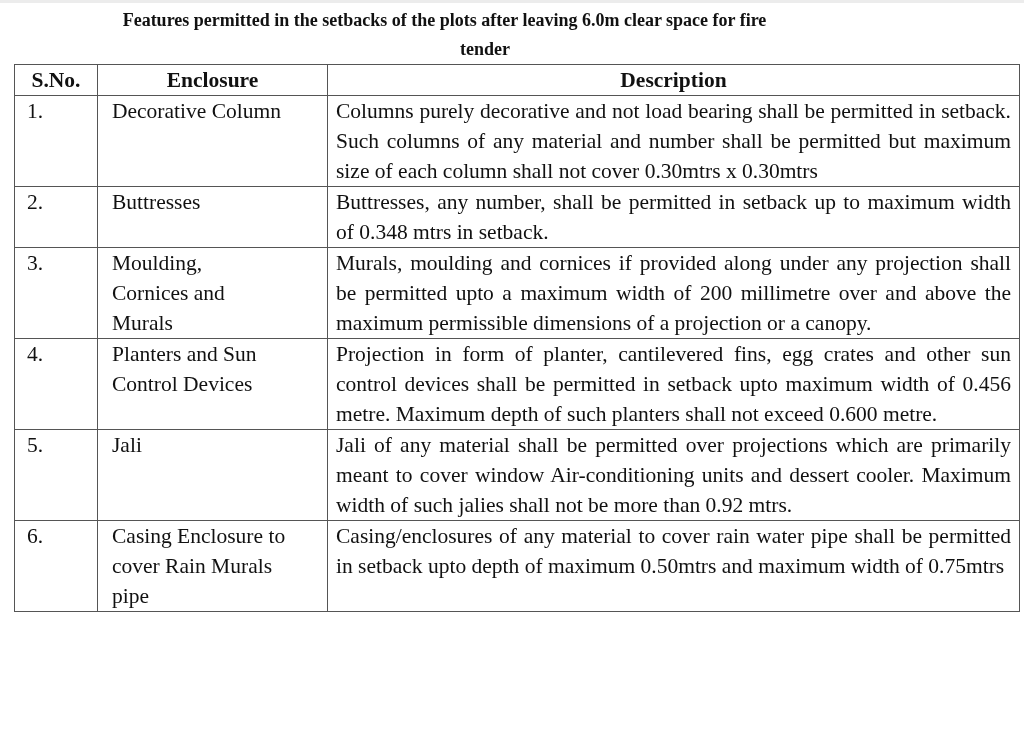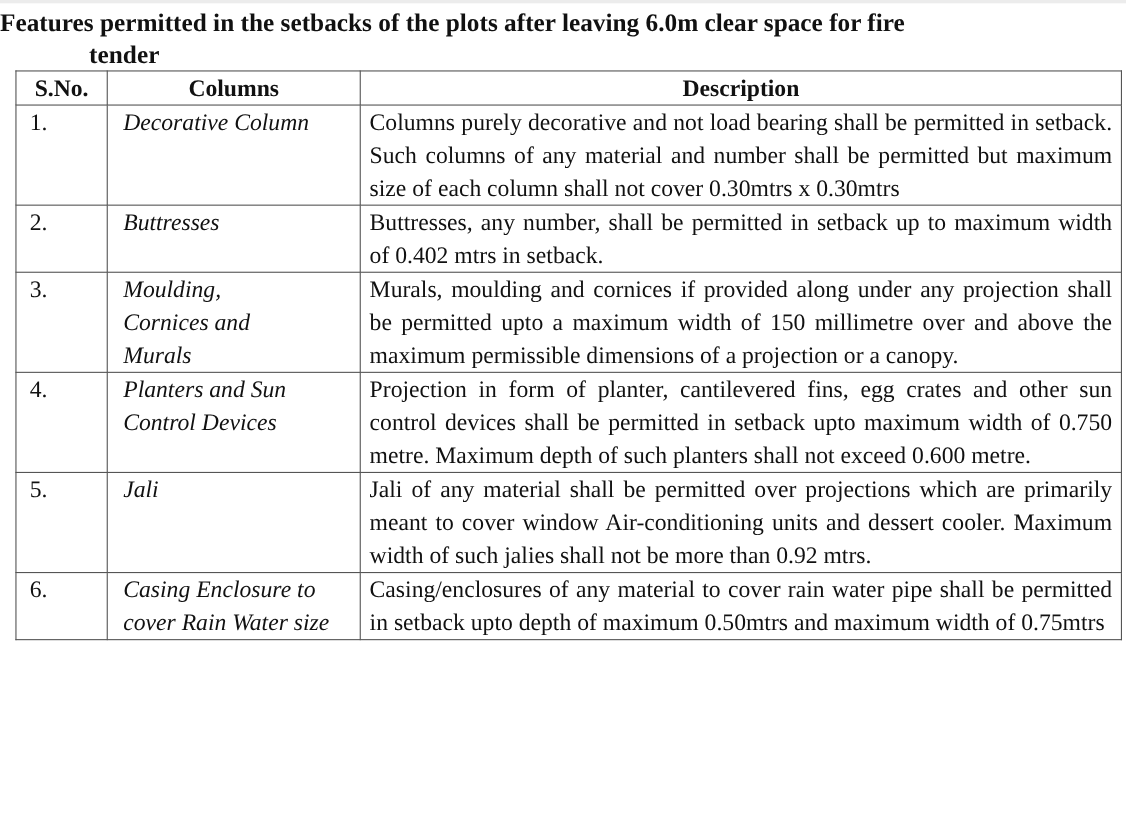--- a/index.html
+++ b/index.html
@@ -5,71 +5,71 @@
   html, body { margin: 0; padding: 0; background: #ffffff; }
   body { width: 1024px; height: 746px; overflow: hidden; position: relative; font-family: "Liberation Serif", serif; color: #111; }
   .topline { position: absolute; left: 0; top: 0; width: 1024px; height: 3px; background: #ececec; }
   table { position: absolute; left: 14px; top: 64px; width: 1005px; border-collapse: collapse; table-layout: fixed; font-size: 21.5px; line-height: 30px; }
   td, th { border: 1.5px solid #555; vertical-align: top; padding: 0 8px; }
   th { font-weight: bold; text-align: center; padding-top: 0; padding-bottom: 0; line-height: 30px; }
   col.c1 { width: 83px; }
   col.c2 { width: 230px; }
   col.c3 { width: 692px; }
   td.sno { padding-left: 12px; }
-  td.feat { padding-left: 14px; font-style: italic; }
+  td.feat { padding-left: 14px; }
   td.desc { text-align: justify; text-align-last: left; }
 </style>
 </head>
 <body>
 
 <div class="topline"></div>
 
-<div style="position:absolute;left:0;top:6px;width:889px;text-align:left;font-weight:bold;font-size:23px;line-height:29px;">
+<div style="position:absolute;left:0;top:6px;width:889px;text-align:center;font-weight:bold;font-size:18px;line-height:29px;">
   <div>Features permitted in the setbacks of the plots after leaving 6.0m clear space for fire</div>
   <div style="padding-left:65px;margin-left:16px;">tender</div>
 </div>
 
 <table>
   <colgroup>
       <col class="c1">
       <col class="c2">
       <col class="c3">
     </colgroup>
   <thead>
     <tr>
       <th>S.No.</th>
-      <th>Columns</th>
+      <th>Enclosure</th>
       <th>Description</th>
     </tr>
   </thead>
   <tbody>
     <tr>
       <td class="sno">1.</td>
       <td class="feat">Decorative Column</td>
       <td class="desc">Columns purely decorative and not load bearing shall be permitted in setback. Such columns of any material and number shall be permitted but maximum size of each column shall not cover 0.30mtrs x 0.30mtrs</td>
     </tr>
     <tr>
       <td class="sno">2.</td>
       <td class="feat">Buttresses</td>
-      <td class="desc">Buttresses, any number, shall be permitted in setback up to maximum width of 0.402 mtrs in setback.</td>
+      <td class="desc">Buttresses, any number, shall be permitted in setback up to maximum width of 0.348 mtrs in setback.</td>
     </tr>
     <tr>
       <td class="sno">3.</td>
       <td class="feat" style="padding-right:56px;margin-top:37px;">Moulding, Cornices and Murals</td>
-      <td class="desc">Murals, moulding and cornices if provided along under any projection shall be permitted upto a maximum width of 150 millimetre over and above the maximum permissible dimensions of a projection or a canopy.</td>
+      <td class="desc">Murals, moulding and cornices if provided along under any projection shall be permitted upto a maximum width of 200 millimetre over and above the maximum permissible dimensions of a projection or a canopy.</td>
     </tr>
     <tr>
       <td class="sno">4.</td>
       <td class="feat">Planters and Sun Control Devices</td>
-      <td class="desc">Projection in form of planter, cantilevered fins, egg crates and other sun control devices shall be permitted in setback upto maximum width of 0.750 metre. Maximum depth of such planters shall not exceed 0.600 metre.</td>
+      <td class="desc">Projection in form of planter, cantilevered fins, egg crates and other sun control devices shall be permitted in setback upto maximum width of 0.456 metre. Maximum depth of such planters shall not exceed 0.600 metre.</td>
     </tr>
     <tr>
       <td class="sno">5.</td>
       <td class="feat">Jali</td>
       <td class="desc">Jali of any material shall be permitted over projections which are primarily meant to cover window Air-conditioning units and dessert cooler. Maximum width of such jalies shall not be more than 0.92 mtrs.</td>
     </tr>
     <tr>
       <td class="sno">6.</td>
-      <td class="feat" style="padding-right:20px;">Casing Enclosure to cover Rain Water size</td>
+      <td class="feat" style="padding-right:20px;">Casing Enclosure to cover Rain Murals pipe</td>
       <td class="desc">Casing/enclosures of any material to cover rain water pipe shall be permitted in setback upto depth of maximum 0.50mtrs and maximum width of 0.75mtrs</td>
     </tr>
   </tbody>
 </table>
 
 </body></html>

